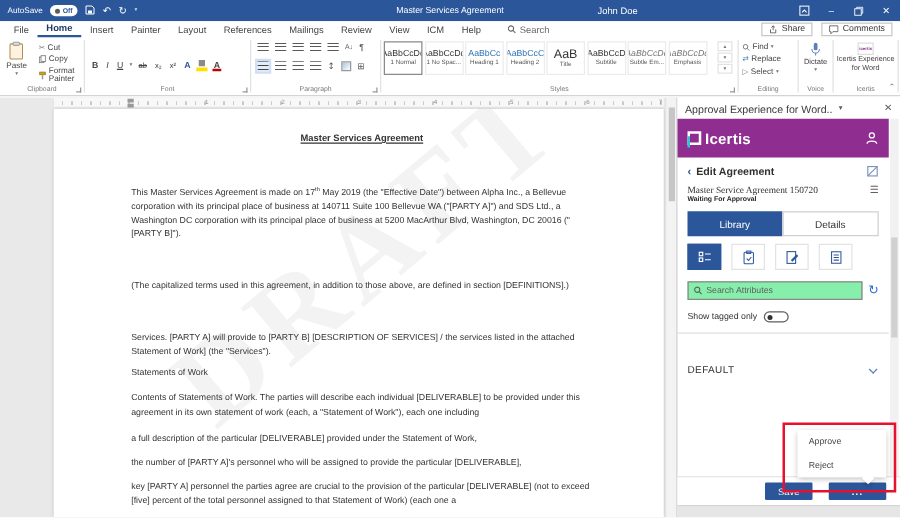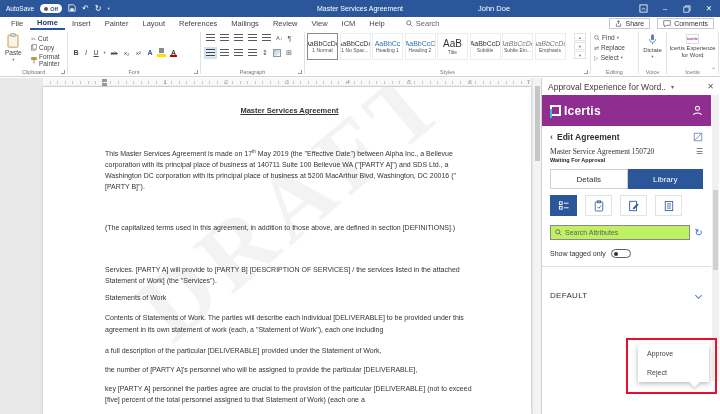--- a/index.html
+++ b/index.html
@@ -94,21 +94,21 @@
   .namerow .nm { font-size:7.5px; color:#323130; flex:1;font-family:Liberation Serif, serif; }
   .status { font-size:5.5px; font-weight:bold; color:#201f1e; margin-top:1px; }
   .ptabs { display:flex; margin-top:6px; height:20px; }
   .ptab { flex:1; display:flex; align-items:center; justify-content:center; font-size:8px; }
   .ptab.details { background:#fff; border:1px solid #d0d0d0; color:#333; }
   .ptab.library { background:#2b579a; color:#fff; }
   .iconrow { display:flex; gap:8px; margin-top:6px; }
   .tile { width:27px; height:21px; border:1px solid #e3e3e3; background:#fff; display:flex; align-items:center; justify-content:center; }
   .tile.sel { background:#2b579a; border-color:#2b579a; }
   .searchrow { display:flex; align-items:center; margin-top:9px; gap:5px; }
-  .searchbox { flex:1; height:15px; border:1px solid #8a8886; display:flex; align-items:center; padding:0 4px; gap:3px; background:#bef264; }
+  .searchbox { flex:1; height:15px; border:1px solid #8a8886; display:flex; align-items:center; padding:0 4px; gap:3px; background:#86efac; }
   .searchbox input { border:none; outline:none; flex:1; font-size:7px; color:#444; font-family:"Liberation Sans",sans-serif; min-width:0; background:transparent; }
   .searchbox input::placeholder { color:#605e5c; }
   .refresh { font-size:10px; color:#2f6fd1; line-height:1; }
   .togglerow { display:flex; align-items:center; margin-top:9px; gap:5px; }
   .togglerow .tl { font-size:7px; color:#323130; }
   .toggle { width:20px; height:9px; border:1px solid #605e5c; border-radius:5px; position:relative; background:#fff; }
   .toggle::after { content:""; position:absolute; left:2px; top:1.5px; width:4.5px; height:4.5px; border-radius:50%; background:#323130; }
   .pdivider { border-top:1px solid #e1dfdd; margin:8px -8px 0 -8px; }
   .defrow { display:flex; align-items:center; margin-top:24px; }
   .defrow .dl { font-size:8px; color:#323130; letter-spacing:.3px; flex:1; }
@@ -425,22 +425,22 @@
             <rect x="1.5" y="1.5" width="9" height="9" fill="none" stroke="#7a93b8" stroke-width="1.1"></rect>
             <path d="M1.5 10.5 10.5 1.5" stroke="#7a93b8" stroke-width="1.1"></path>
           </svg>
       </div>
       <div class="namerow">
         <span class="nm">Master Service Agreement 150720</span>
         <span class="g" style="font-size:8px;color:#605e5c;">☰</span>
       </div>
       <div class="status">Waiting For Approval</div>
       <div class="ptabs">
+        <span class="ptab library">Library</span>
         <span class="ptab details">Details</span>
-        <span class="ptab library">Library</span>
       </div>
       <div class="iconrow">
         <span class="tile sel">
           <svg width="12" height="11" viewBox="0 0 12 12">
               <rect x="1" y="2" width="3" height="3" fill="none" stroke="#fff" stroke-width="1"></rect>
               <line x1="6" y1="3.5" x2="11" y2="3.5" stroke="#fff" stroke-width="1"></line>
               <rect x="1" y="7" width="3" height="3" fill="none" stroke="#fff" stroke-width="1"></rect>
               <line x1="6" y1="8.5" x2="11" y2="8.5" stroke="#fff" stroke-width="1"></line>
             </svg>
         </span>
@@ -486,17 +486,25 @@
         <span class="chev-down"></span>
       </div>
     </div>
 
     <div class="popup">
       <div class="popup-item">Approve</div>
       <div class="popup-item">Reject</div>
     </div>
     <div class="annotation"></div>
 
+    <div class="p-footer">
+      <div class="f-div"></div>
+      <div class="f-btns">
+        <span class="btn-blue btn-save">Save</span>
+        <span class="btn-blue btn-more">...</span>
+      </div>
+      <div class="f-strip"></div>
+    </div>
     <div class="panel-scroll">
         <span class="panel-thumb"></span>
       </div>
   </div>
 </div>
 
 </body></html>

